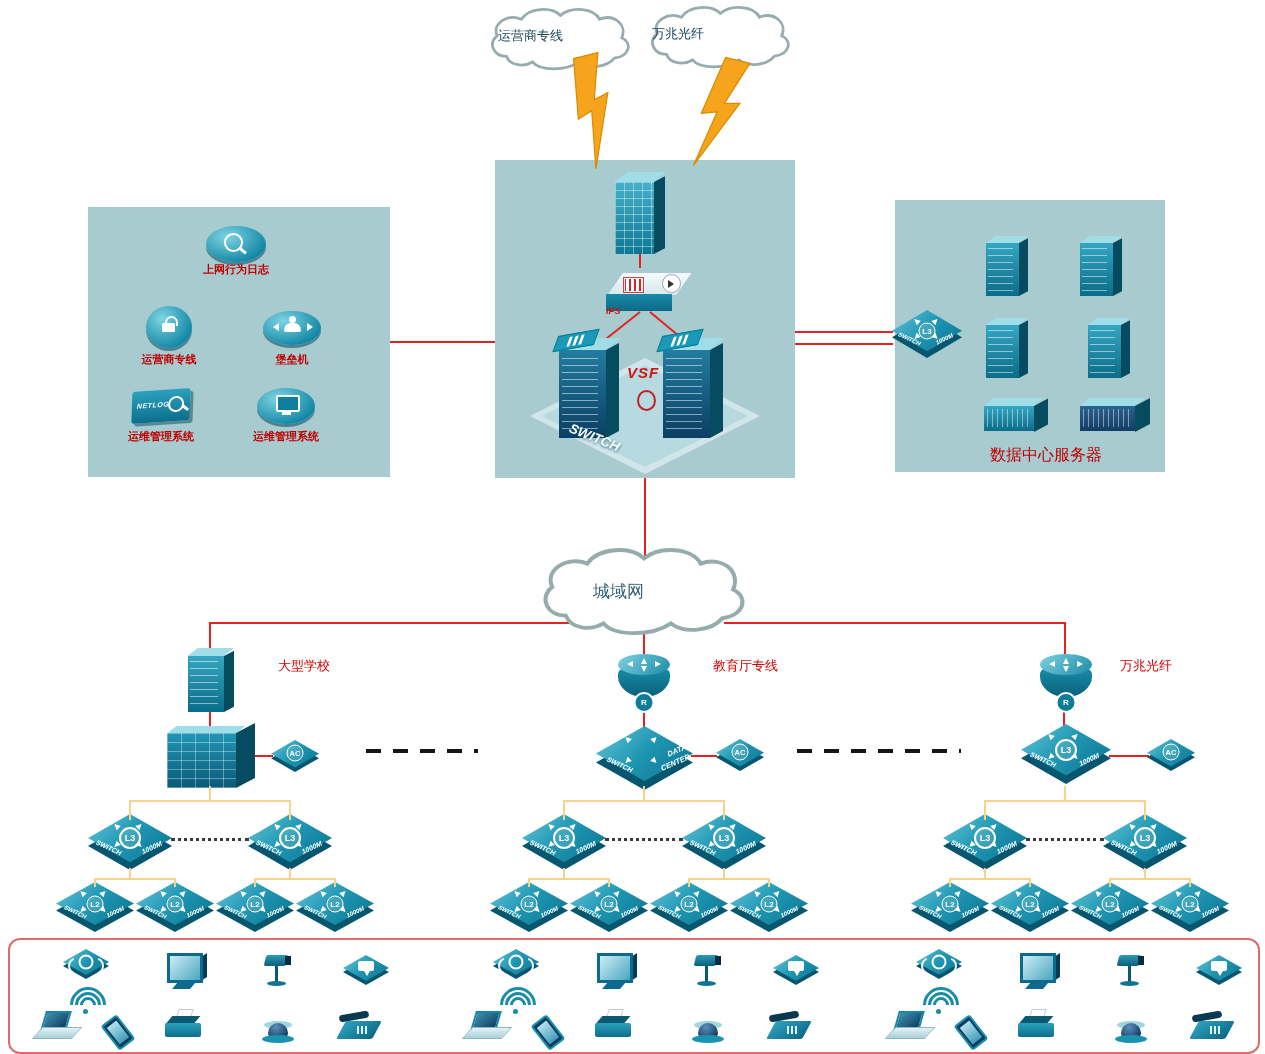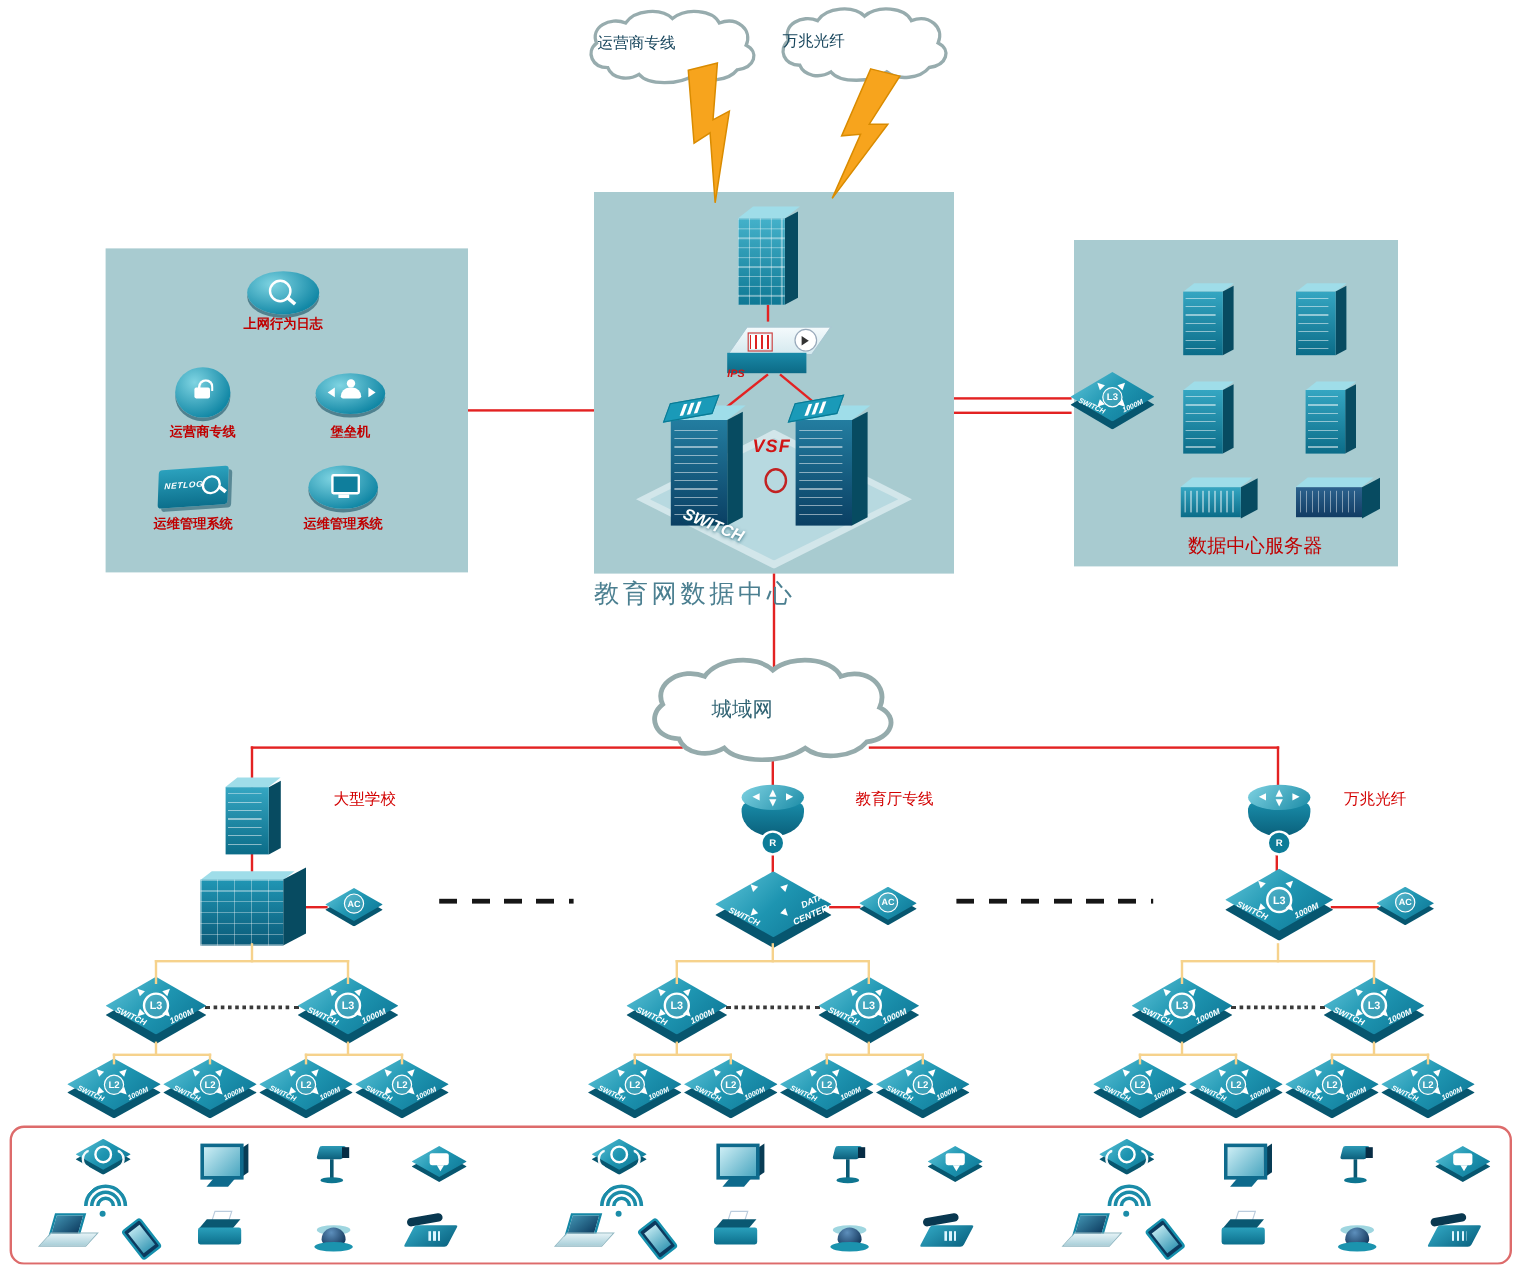--- a/index.html
+++ b/index.html
@@ -211,21 +211,20 @@
       <i class="slots"></i>
     <i class="cap">
         <i></i>
         <i></i>
         <i></i>
       </i>
   </div>
   <div id="vsf" style="left:627px;top:364px">VSF</div>
   <div class="vsfring" style="left:637px;top:390px;width:15px;height:17px"></div>
   <div id="sw-big" style="left:568px;top:430px">SWITCH</div>
-  <div class="txt" id="dc-caption" style="left:495px;top:481px;width:300px">教育网数据中心</div>
 
   <div class="ci" style="left:206px;top:226px;width:60px;height:36px">
     <i class="ring2" style="left:18px;top:7px;width:15px;height:15px"></i>
     <i class="hndl" style="left:32px;top:23px"></i>
   </div>
   <div class="rlabel" style="left:181px;top:262px">上网行为日志</div>
   <div class="ci" style="left:146px;top:306px;width:46px;height:42px">
     <i class="lockarc" style="left:19px;top:10px"></i>
     <i class="lockb" style="left:16px;top:17px"></i>
   </div>

